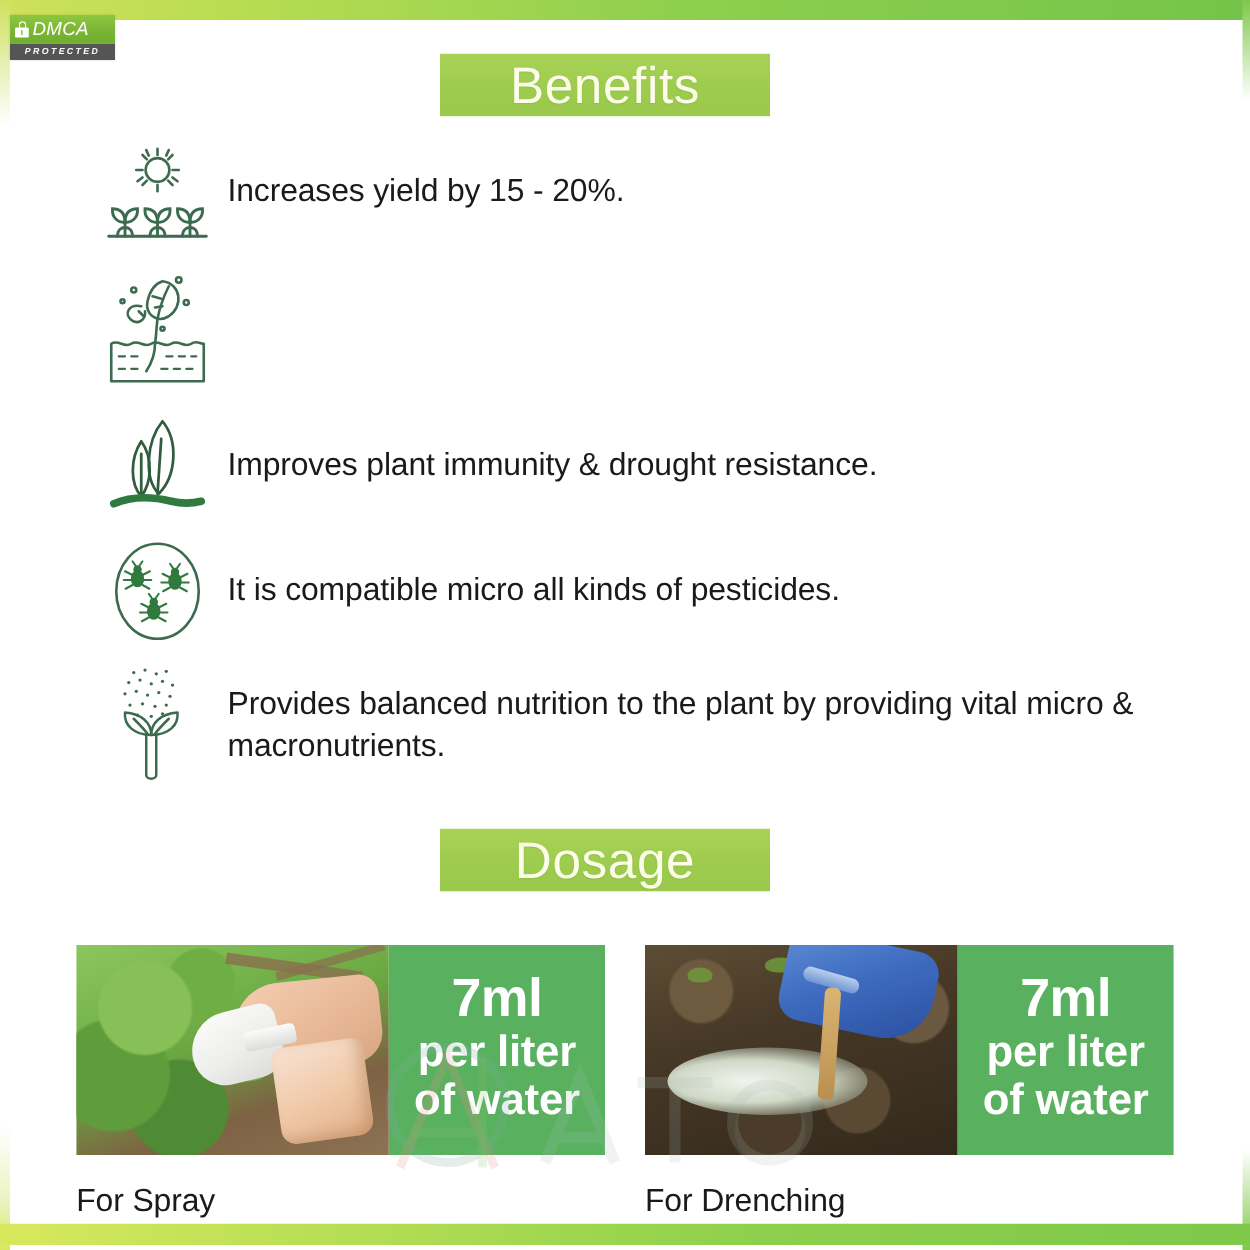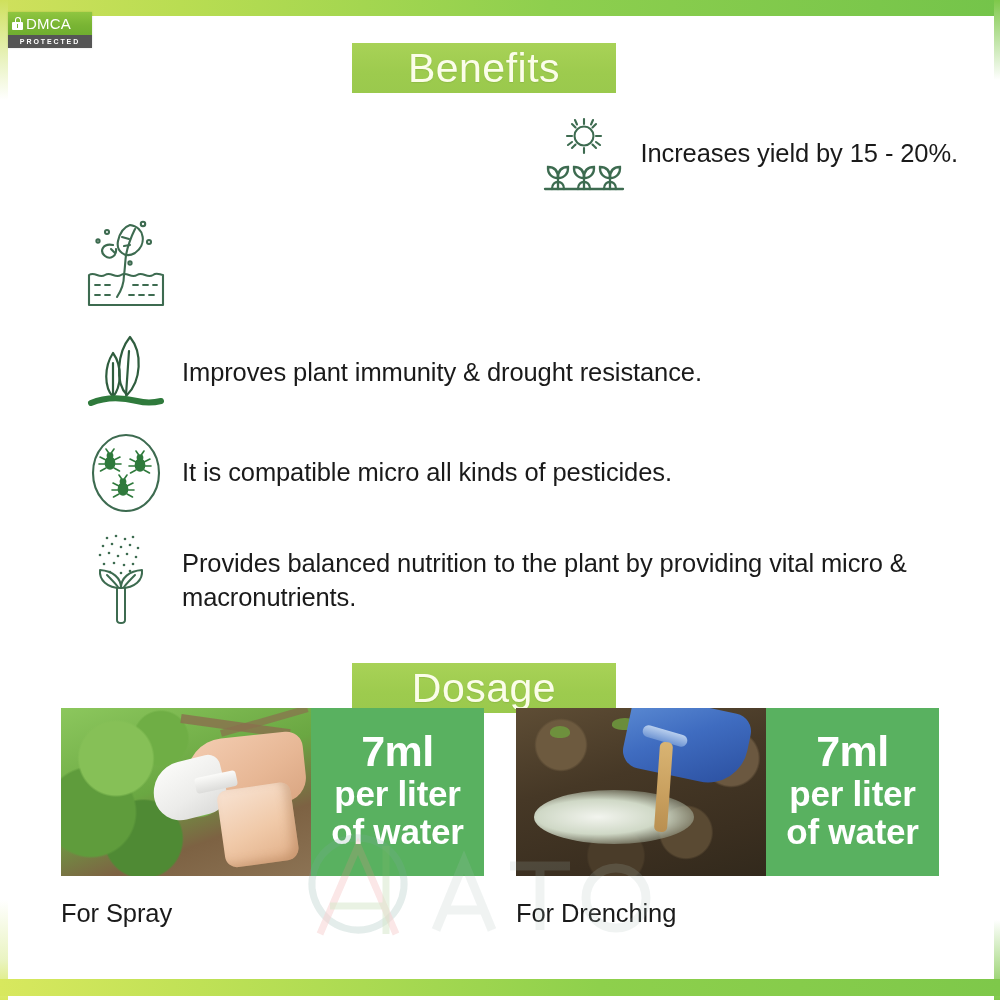--- a/index.html
+++ b/index.html
@@ -48,20 +48,21 @@
     background: linear-gradient(180deg, #7ec84a 0%, #ffffff 8%, #ffffff 92%, #7ec84a 100%);
   }
 
   
   .dmca {
     position: absolute;
     left: 8px; top: 12px;
     width: 84px;
     z-index: 20;
     box-shadow: 0 0 2px rgba(0,0,0,.15);
+    font-style: italic;
   }
   .dmca-top {
     height: 23px;
     background: linear-gradient(180deg, #8fc640 0%, #7ab534 55%, #6fae2f 100%);
     display: flex;
     align-items: center;
     padding-left: 4px;
     box-sizing: border-box;
   }
   .dmca-lock {
@@ -151,32 +152,32 @@
     align-items: center;
     justify-content: center;
   }
   .benefit-text {
     color: #1a1a1a;
     font-size: 25.5px;
     line-height: 1.32;
     letter-spacing: -.1px;
     padding-left: 8px;
   }
-  #benefit-row-0 { height: 92px; justify-content: flex-end; }
+  #benefit-row-0 { height: 92px; }
   #benefit-row-1 { height: 113px; }
   #benefit-row-2 { height: 96px; }
   #benefit-row-3 { height: 92px; }
   #benefit-row-4 { height: 112px; }
 
   .ico { display: block; }
 
   
   .dosage-cards {
     position: absolute;
-    left: 0; top: 708px;
+    left: 0; top: 756px;
     width: 1000px;
     display: flex;
     justify-content: center;
     gap: 32px;
   }
   .card {
     width: 423px;
   }
   .card-body {
     display: flex;

